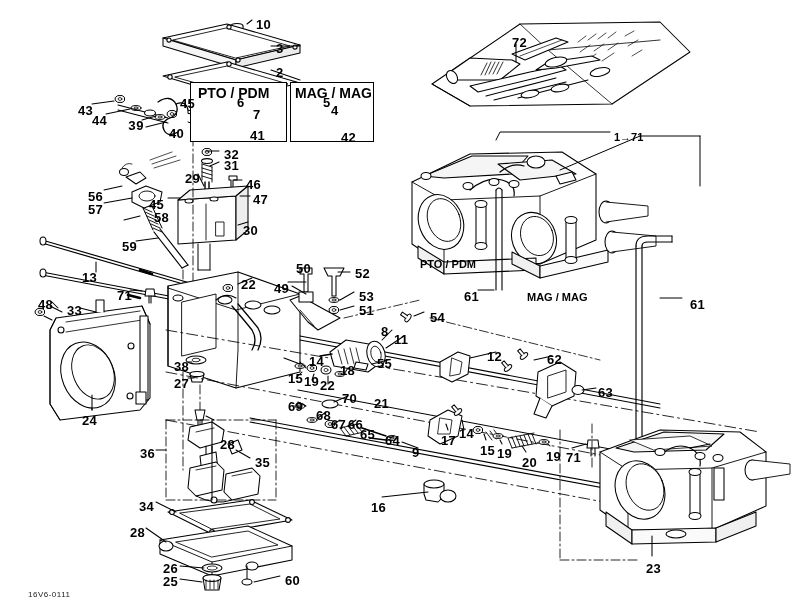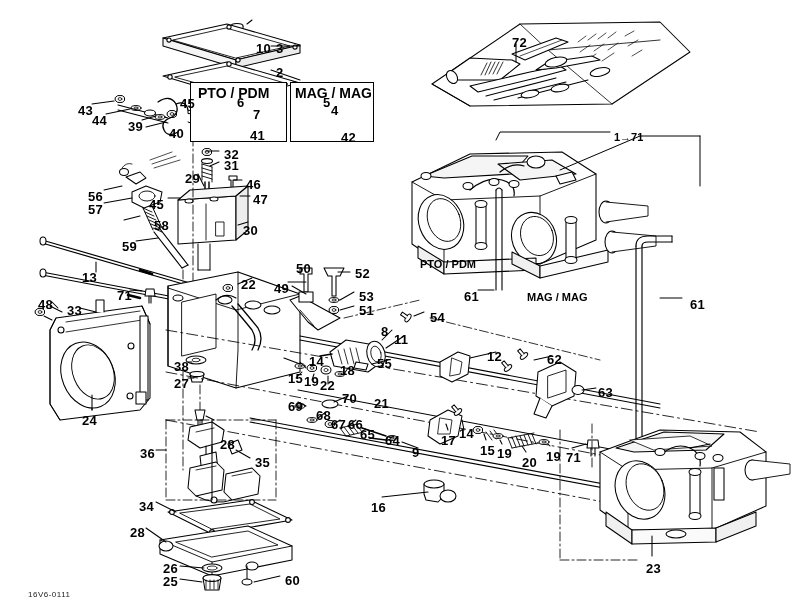--- a/index.html
+++ b/index.html
@@ -611,44 +611,44 @@
   <div class="ibox" style="left:290px;top:82px;width:82px;height:58px;"></div>
 
   <div class="boxlbl" style="left:198px;top:85px;">PTO / PDM</div>
   <div class="boxlbl" style="left:295px;top:85px;">MAG / MAG</div>
 
   <div class="grouplbl" style="left:420px;top:258px;">PTO / PDM</div>
   <div class="grouplbl" style="left:527px;top:291px;">MAG / MAG</div>
   <div class="grouplbl" style="left:614px;top:131px;">1→71</div>
 
   <div id="callout-layer">
-      <div class="cal" style="left: 256px; top: 18px; margin-top: 24px;">10</div>
+      <div class="cal" style="left: 256px; top: 18px;">10</div>
       <div class="cal" style="left: 276px; top: 42px;">3</div>
       <div class="cal" style="left: 276px; top: 66px;">2</div>
       <div class="cal" style="left: 78px; top: 104px;">43</div>
       <div class="cal" style="left: 92px; top: 114px;">44</div>
-      <div class="cal" style="left: 128px; top: 120px;">39</div>
+      <div class="cal" style="left: 128px; top: 120px; font-family: Liberation Mono, monospace;">39</div>
       <div class="cal" style="left: 131px; top: 127px; margin-left: 38px;">40</div>
       <div class="cal" style="left: 180px; top: 97px;">45</div>
       <div class="cal" style="left: 237px; top: 96px;">6</div>
       <div class="cal" style="left: 253px; top: 108px;">7</div>
       <div class="cal" style="left: 250px; top: 129px;">41</div>
       <div class="cal" style="left: 323px; top: 96px;">5</div>
       <div class="cal" style="left: 331px; top: 104px;">4</div>
       <div class="cal" style="left: 341px; top: 131px;">42</div>
       <div class="cal" style="left: 512px; top: 36px;">72</div>
       <div class="cal" style="left: 224px; top: 148px;">32</div>
       <div class="cal" style="left: 224px; top: 159px;">31</div>
       <div class="cal" style="left: 185px; top: 172px;">29</div>
       <div class="cal" style="left: 246px; top: 178px;">46</div>
       <div class="cal" style="left: 253px; top: 193px;">47</div>
       <div class="cal" style="left: 243px; top: 224px;">30</div>
       <div class="cal" style="left: 88px; top: 190px;">56</div>
       <div class="cal" style="left: 88px; top: 203px;">57</div>
-      <div class="cal" style="left: 110px; top: 219px; padding-left: 44px;">58</div>
+      <div class="cal" style="left: 110px; top: 211px; padding-left: 44px;">58</div>
       <div class="cal" style="left: 122px; top: 240px;">59</div>
       <div class="cal" style="left: 149px; top: 198px;">45</div>
       <div class="cal" style="left: 82px; top: 271px;">13</div>
       <div class="cal" style="left: 117px; top: 289px;">71</div>
       <div class="cal" style="left: 38px; top: 298px;">48</div>
       <div class="cal" style="left: 67px; top: 304px;">33</div>
       <div class="cal" style="left: 82px; top: 414px;">24</div>
       <div class="cal" style="left: 241px; top: 278px;">22</div>
       <div class="cal" style="left: 274px; top: 282px;">49</div>
       <div class="cal" style="left: 296px; top: 262px;">50</div>

